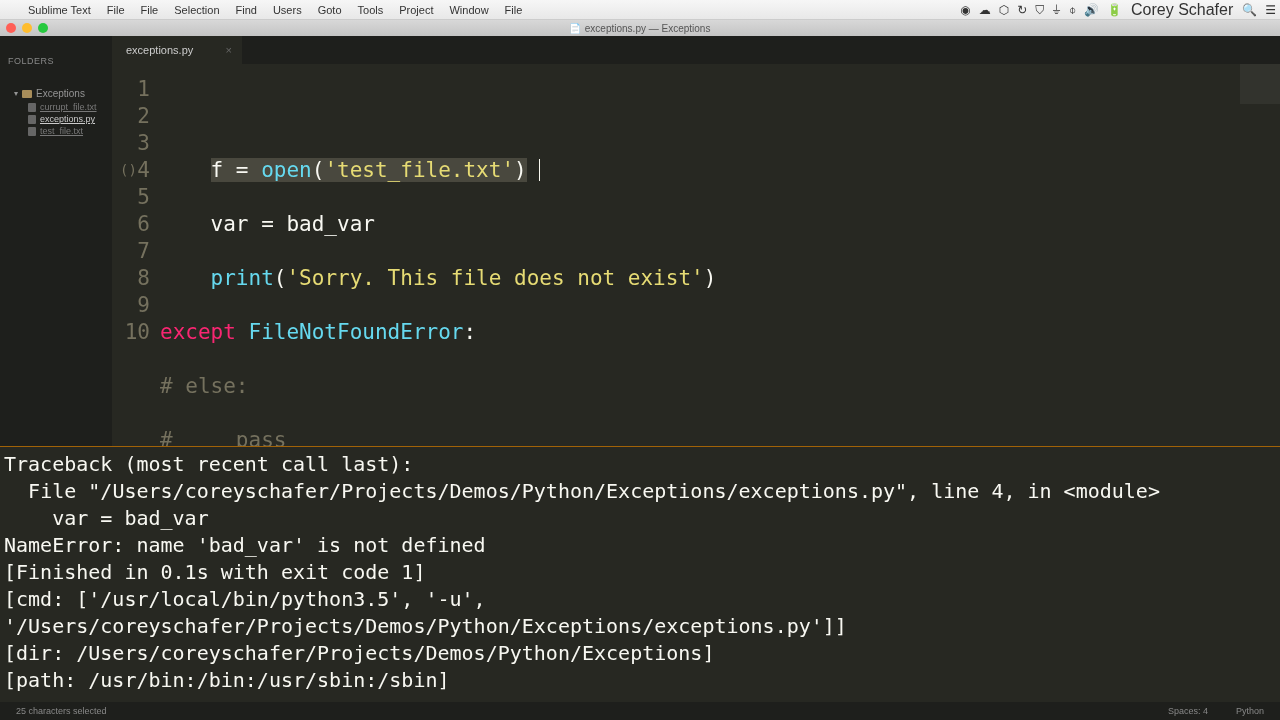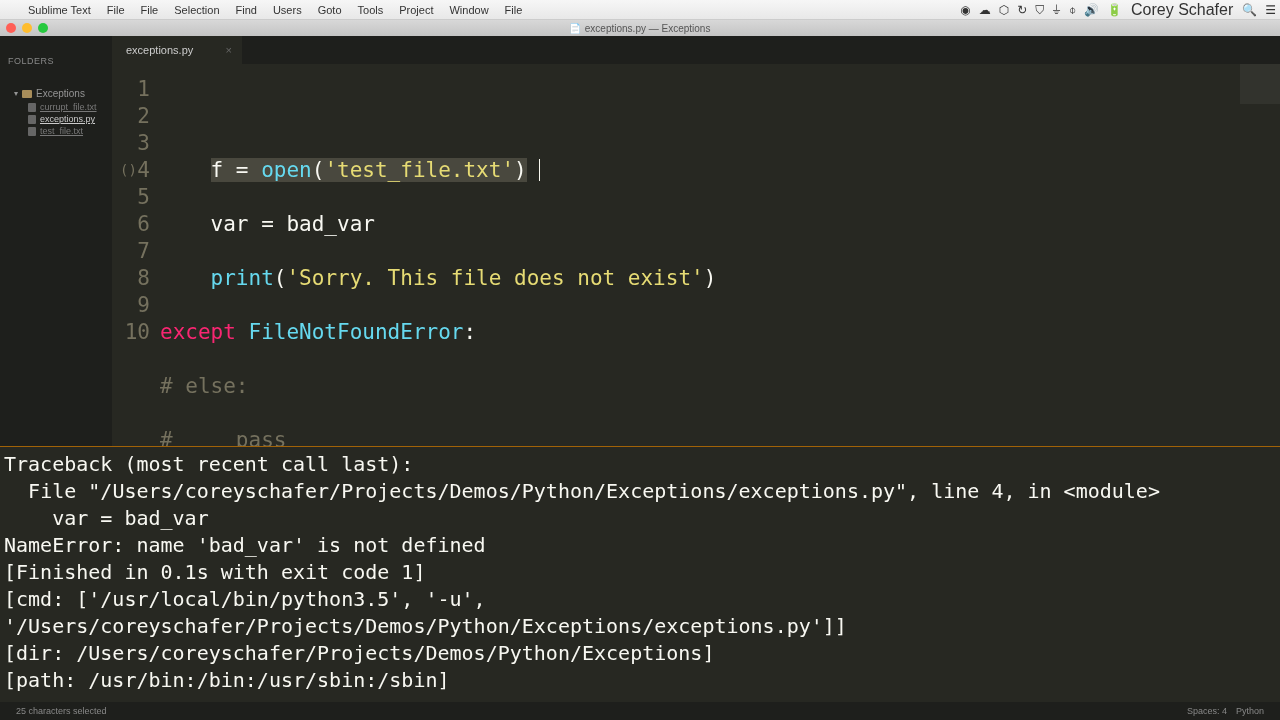--- a/index.html
+++ b/index.html
@@ -49,21 +49,21 @@
 .sel { background: #49483e; }
 .cursor { display: inline-block; width: 1px; height: 22px; background: #f8f8f0; vertical-align: middle; margin-bottom: 2px; }
 .fold-ind { position: absolute; left: -40px; top: 0; color: #75715e; font-size: 14px; }
 .minimap { position: absolute; right: 0; top: 28px; width: 40px; height: 40px; background: #3a3a35; opacity: 0.6; }
 
 
 .output-panel { position: absolute; left: 0; right: 0; bottom: 18px; height: 256px; background: #272822; color: #f8f8f2; font-family: "Menlo","Consolas",monospace; font-size: 20px; line-height: 27px; padding: 4px 4px; white-space: pre-wrap; overflow: hidden; border-top: 1px solid #a16207; }
 
 
 .statusbar { position: absolute; left: 0; right: 0; bottom: 0; height: 18px; background: #1e1f1c; color: #888; font-size: 9px; display: flex; align-items: center; padding: 0 16px; }
-.statusbar .sb-right { margin-left: auto; display: flex; gap: 9px; align-items: flex-end; }
+.statusbar .sb-right { margin-left: auto; display: flex; gap: 28px; align-items: flex-end; }
 </style>
 </head>
 <body>
 
 <div class="mac-menubar">
   <span class="apple"></span>
   <span class="app-name">Sublime Text</span>
   <span class="menu-item">File</span>
   <span class="menu-item">File</span>
   <span class="menu-item">Selection</span>

